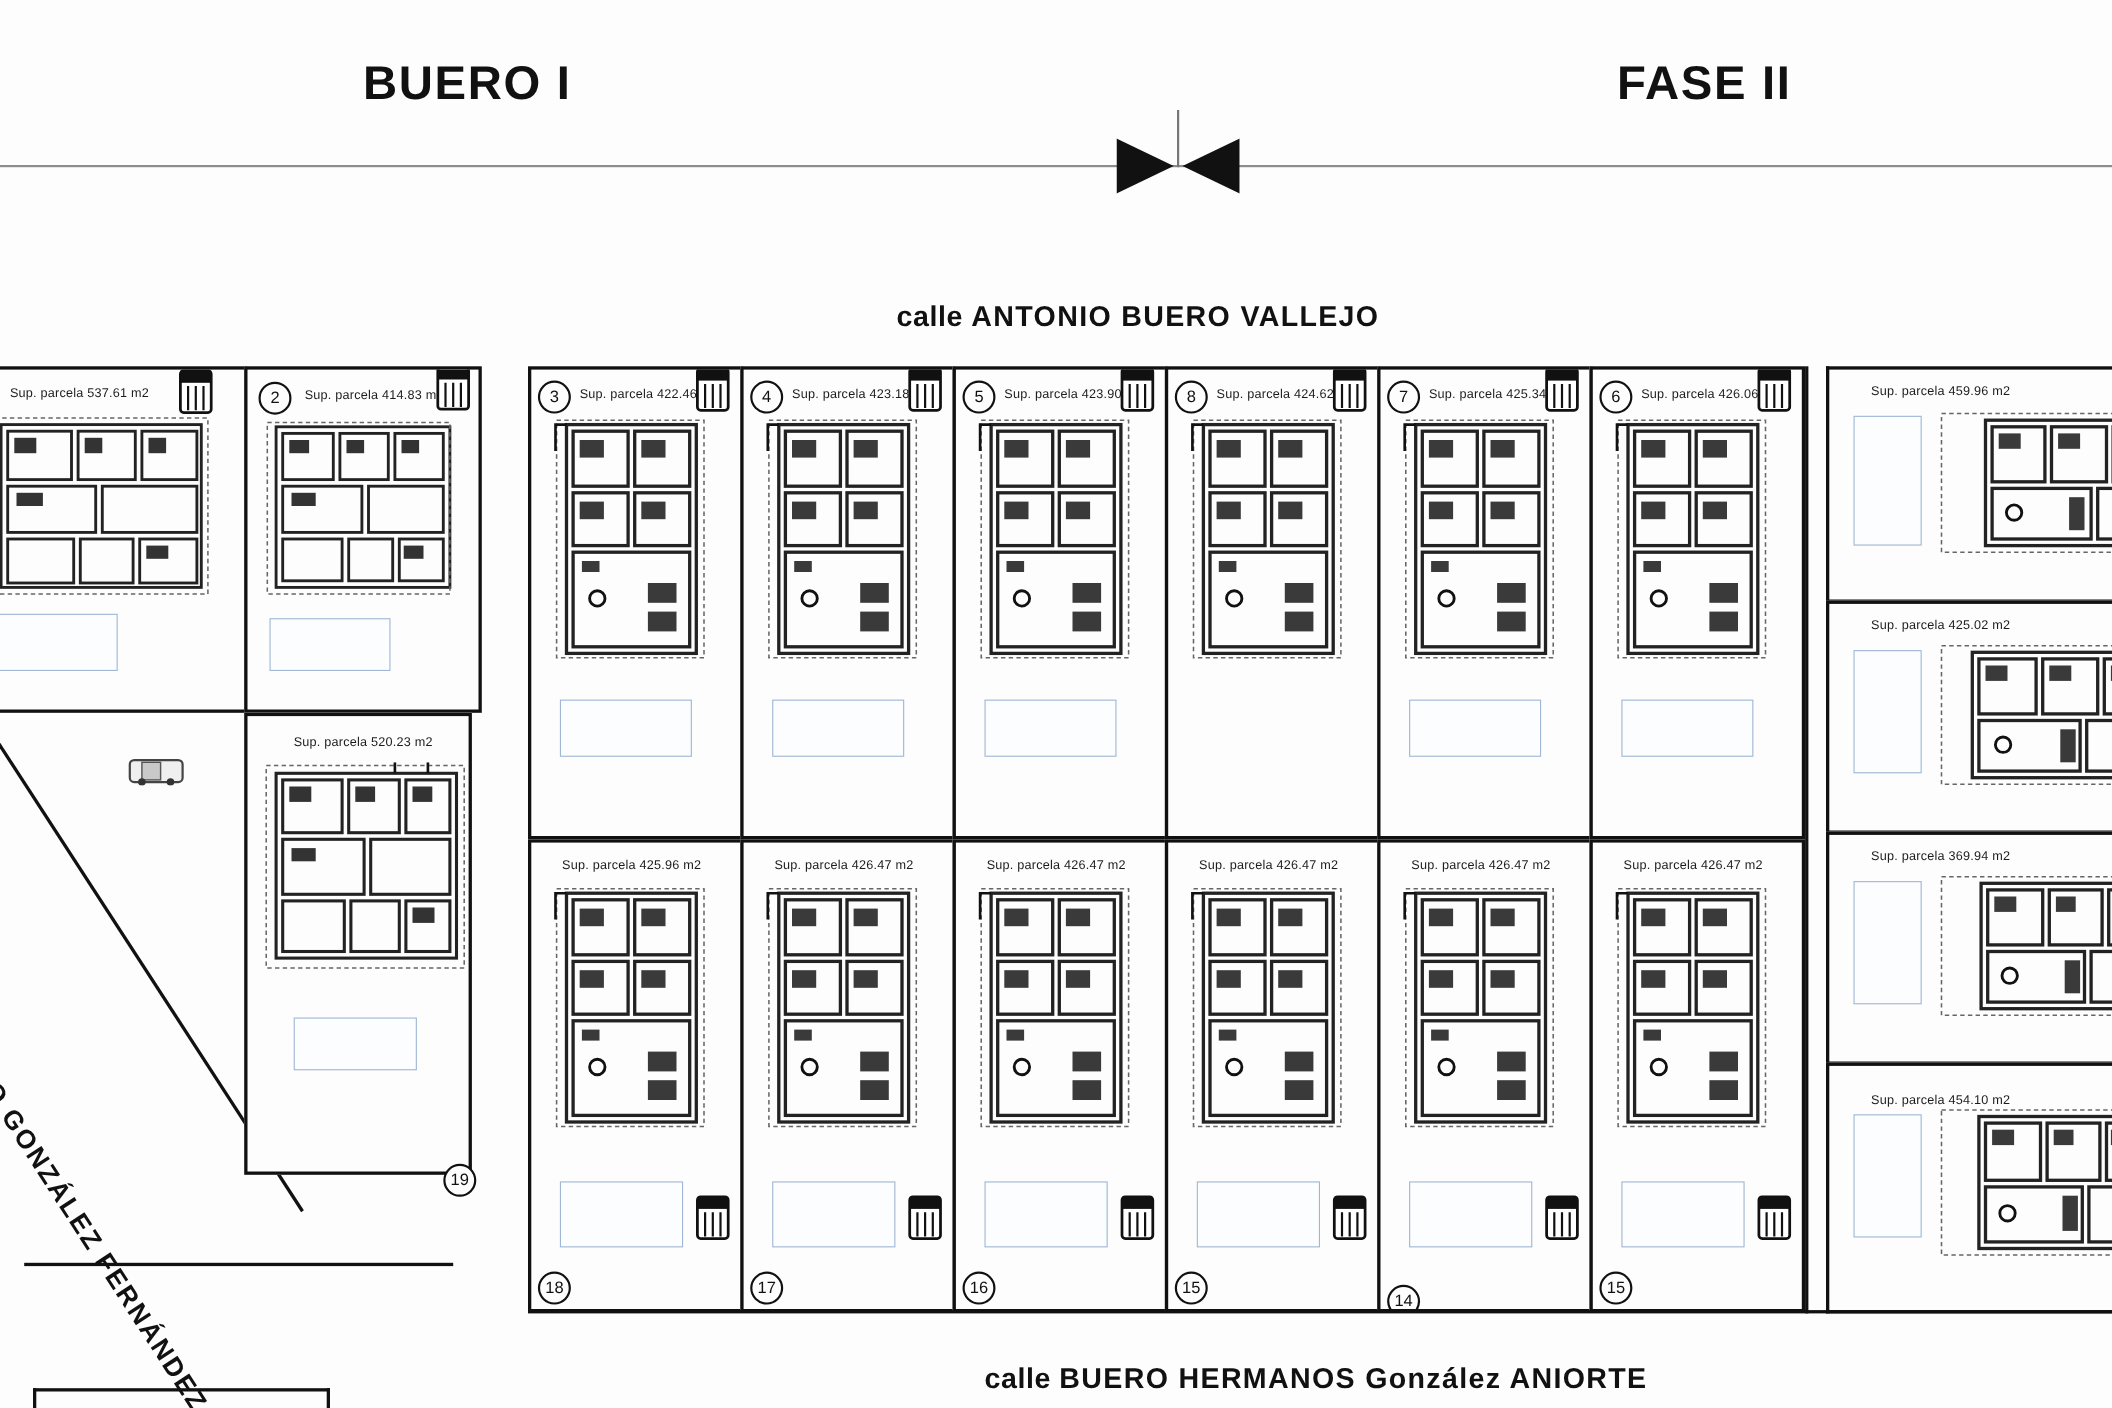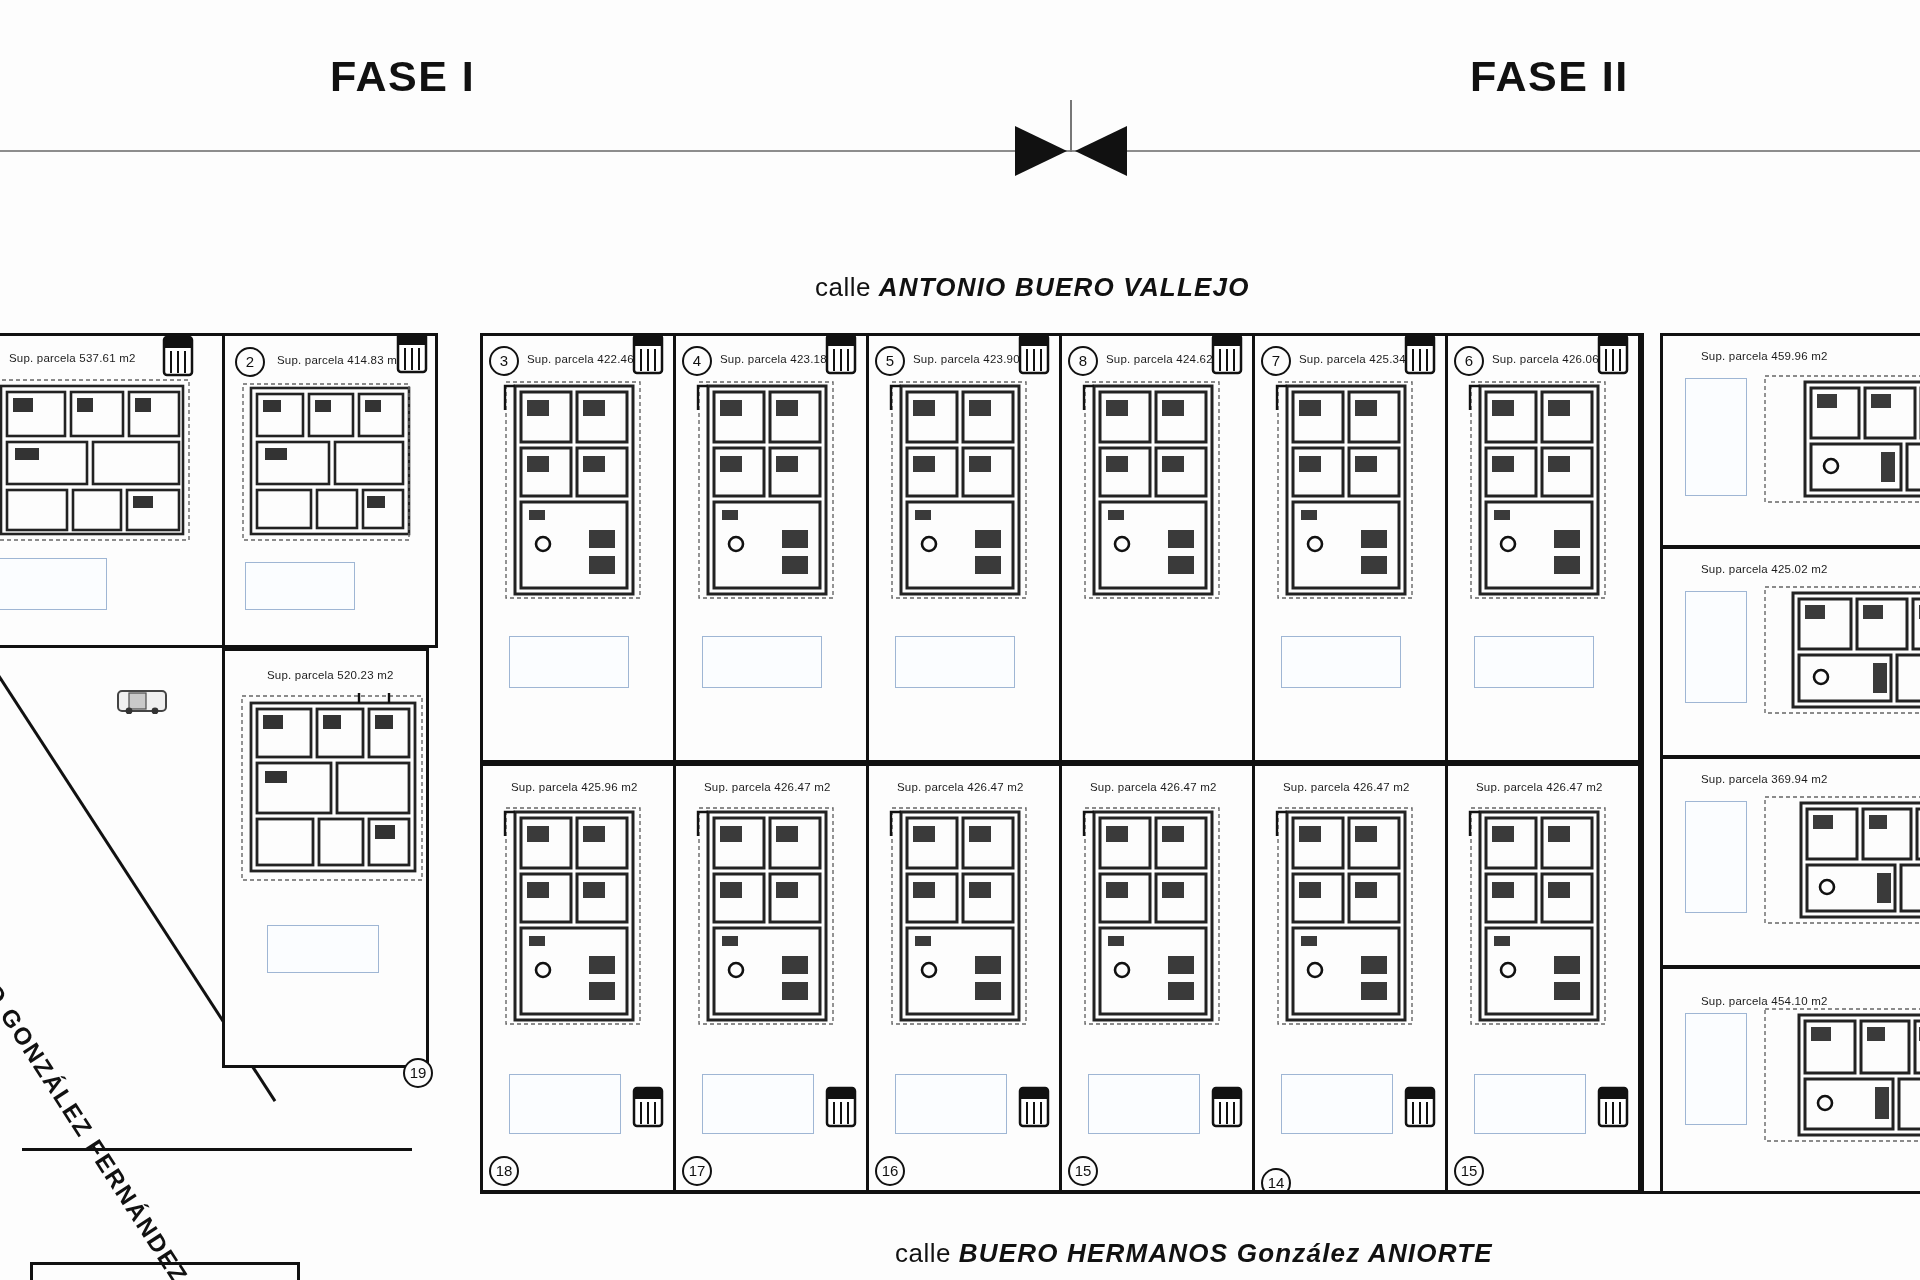--- a/index.html
+++ b/index.html
@@ -47,22 +47,22 @@
   }
 
   
   .street-name {
     position: absolute;
     font-size: 26px;
     color: #111;
     white-space: nowrap;
     letter-spacing: 0.5px;
   }
-  .street-name .calle { font-weight: normal; }
-  .street-name .upper { font-weight: bold; letter-spacing: 1.2px; font-style: italic; }
+  .street-name .calle { font-weight: bold; }
+  .street-name .upper { font-weight: bold; letter-spacing: 1.2px; }
   #street-top   { left: 815px; top: 272px; }
   #street-bottom{ left: 895px; top: 1238px; }
 
   #street-diagonal {
     position: absolute;
     left: -86px; top: 855px;
     transform-origin: left center;
     transform: rotate(57deg);
     font-size: 24px;
     font-weight: bold;
@@ -134,21 +134,21 @@
     width: 270px; height: 40px;
     border: 3px solid #111;
     border-bottom: none;
   }
 </style>
 </head>
 <body>
 
 <div id="plan">
 
-  <div class="phase-label" id="phase-1">FASE I</div>
+  <div class="phase-label" id="phase-1">BUERO I</div>
   <div class="phase-label" id="phase-2">FASE II</div>
 
   <div class="phase-divider-line"></div>
   <div class="phase-divider-vert"></div>
 
   <svg class="bowtie" viewBox="0 0 112 54">
     <polygon points="0,2 52,27 0,52" fill="#111"></polygon>
     <polygon points="112,2 60,27 112,52" fill="#111"></polygon>
   </svg>
 

